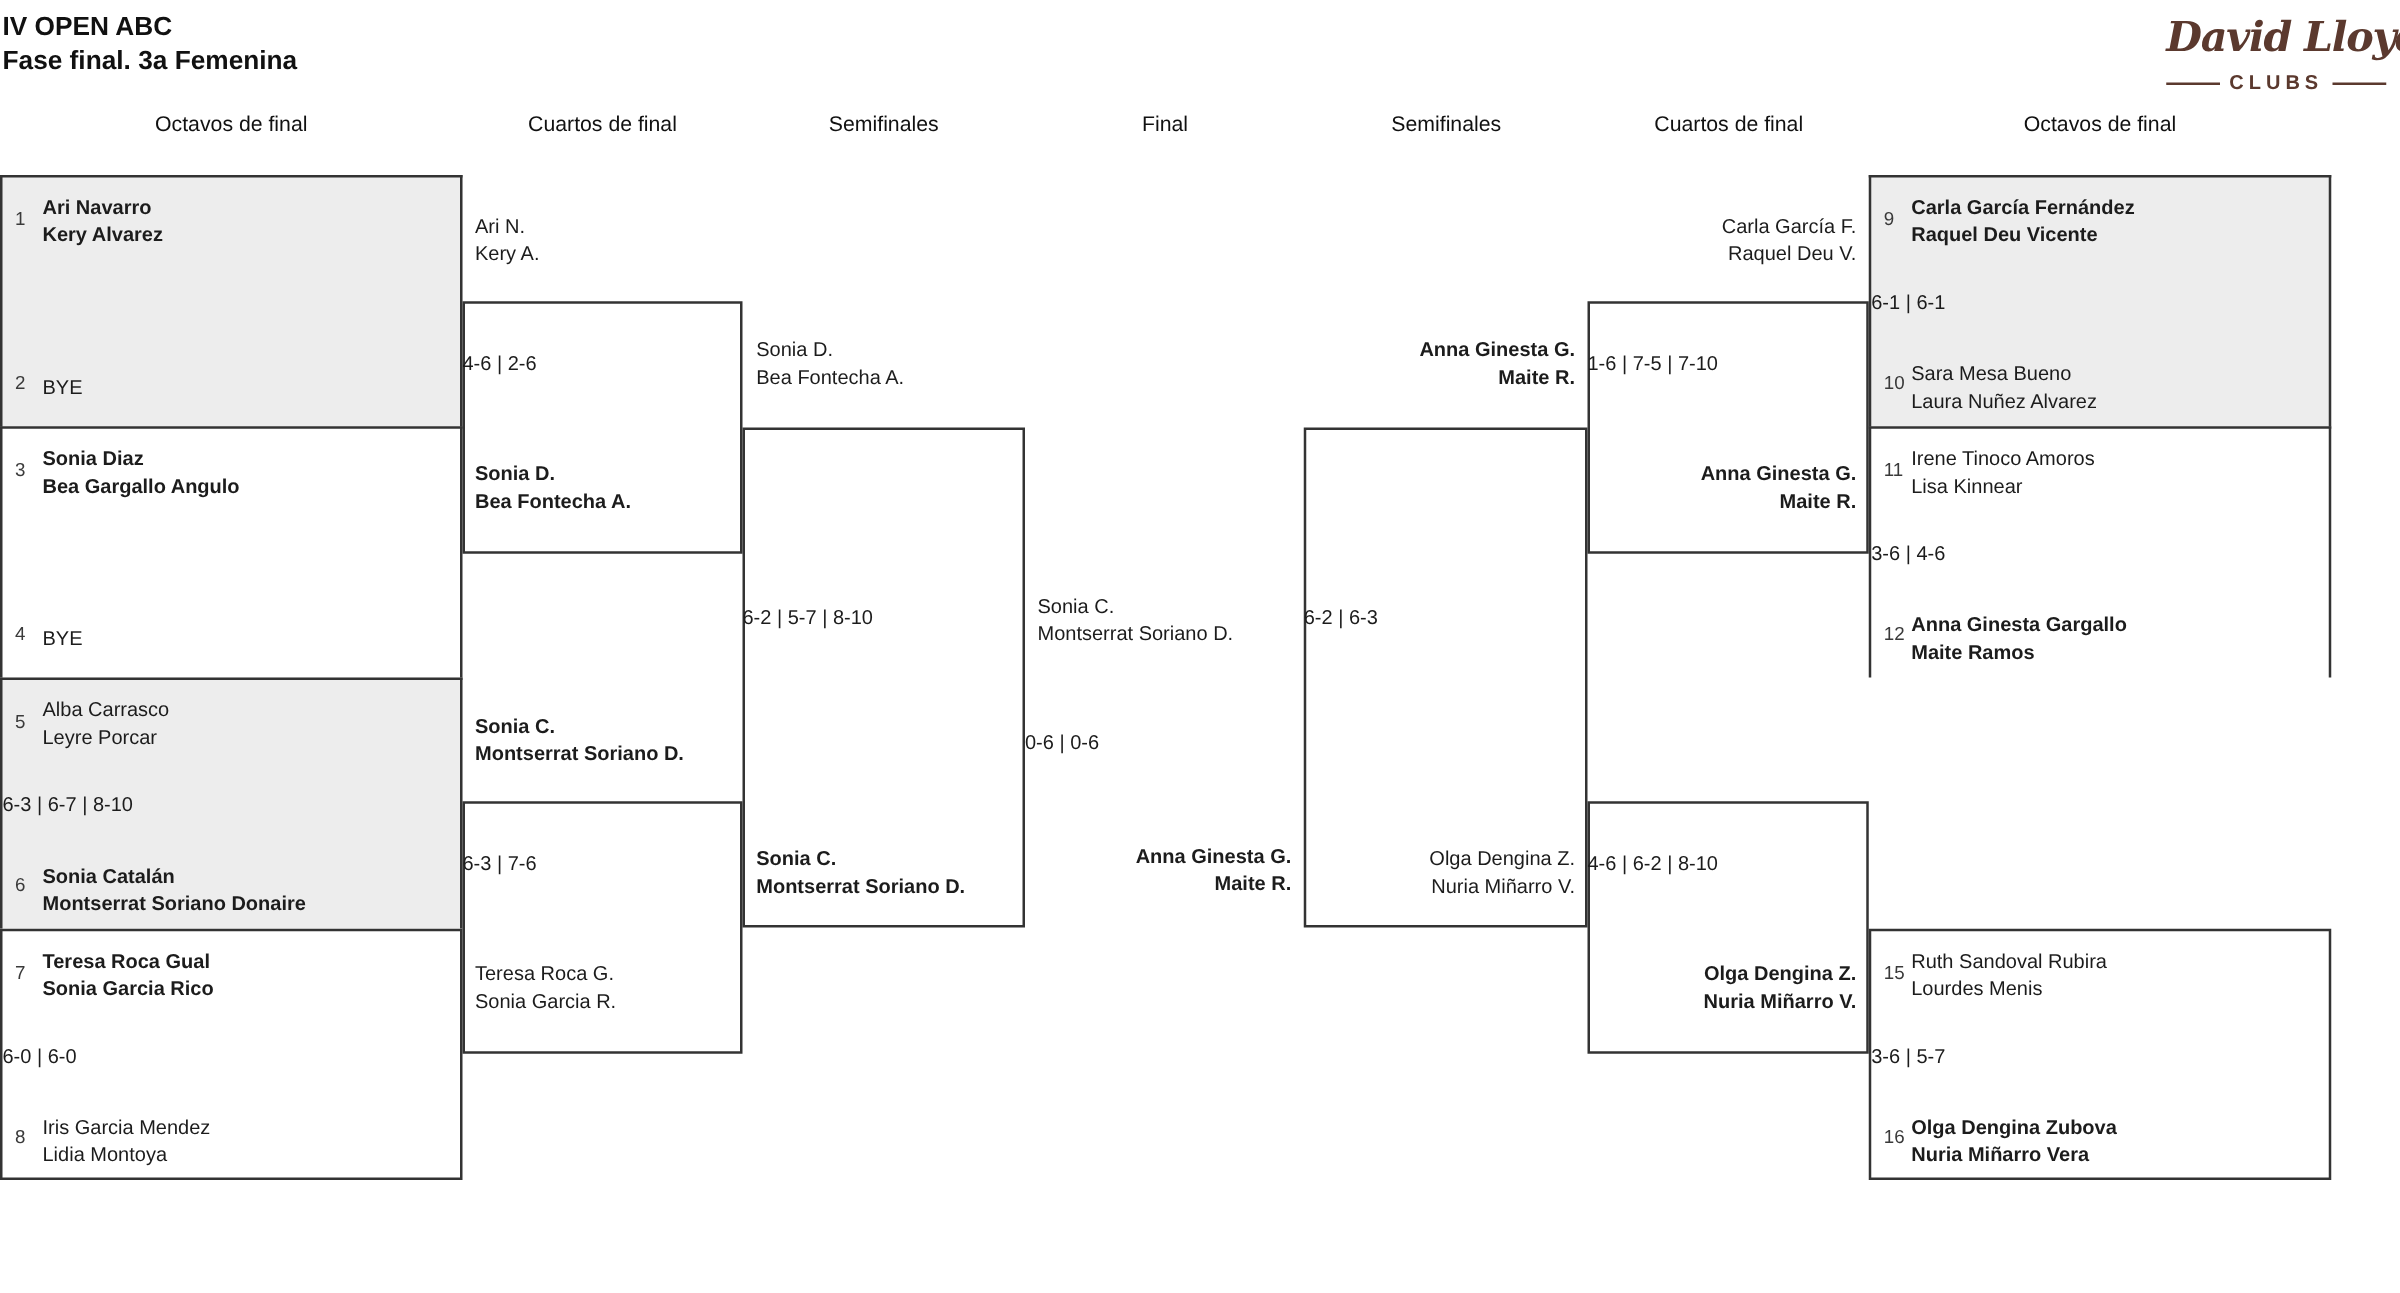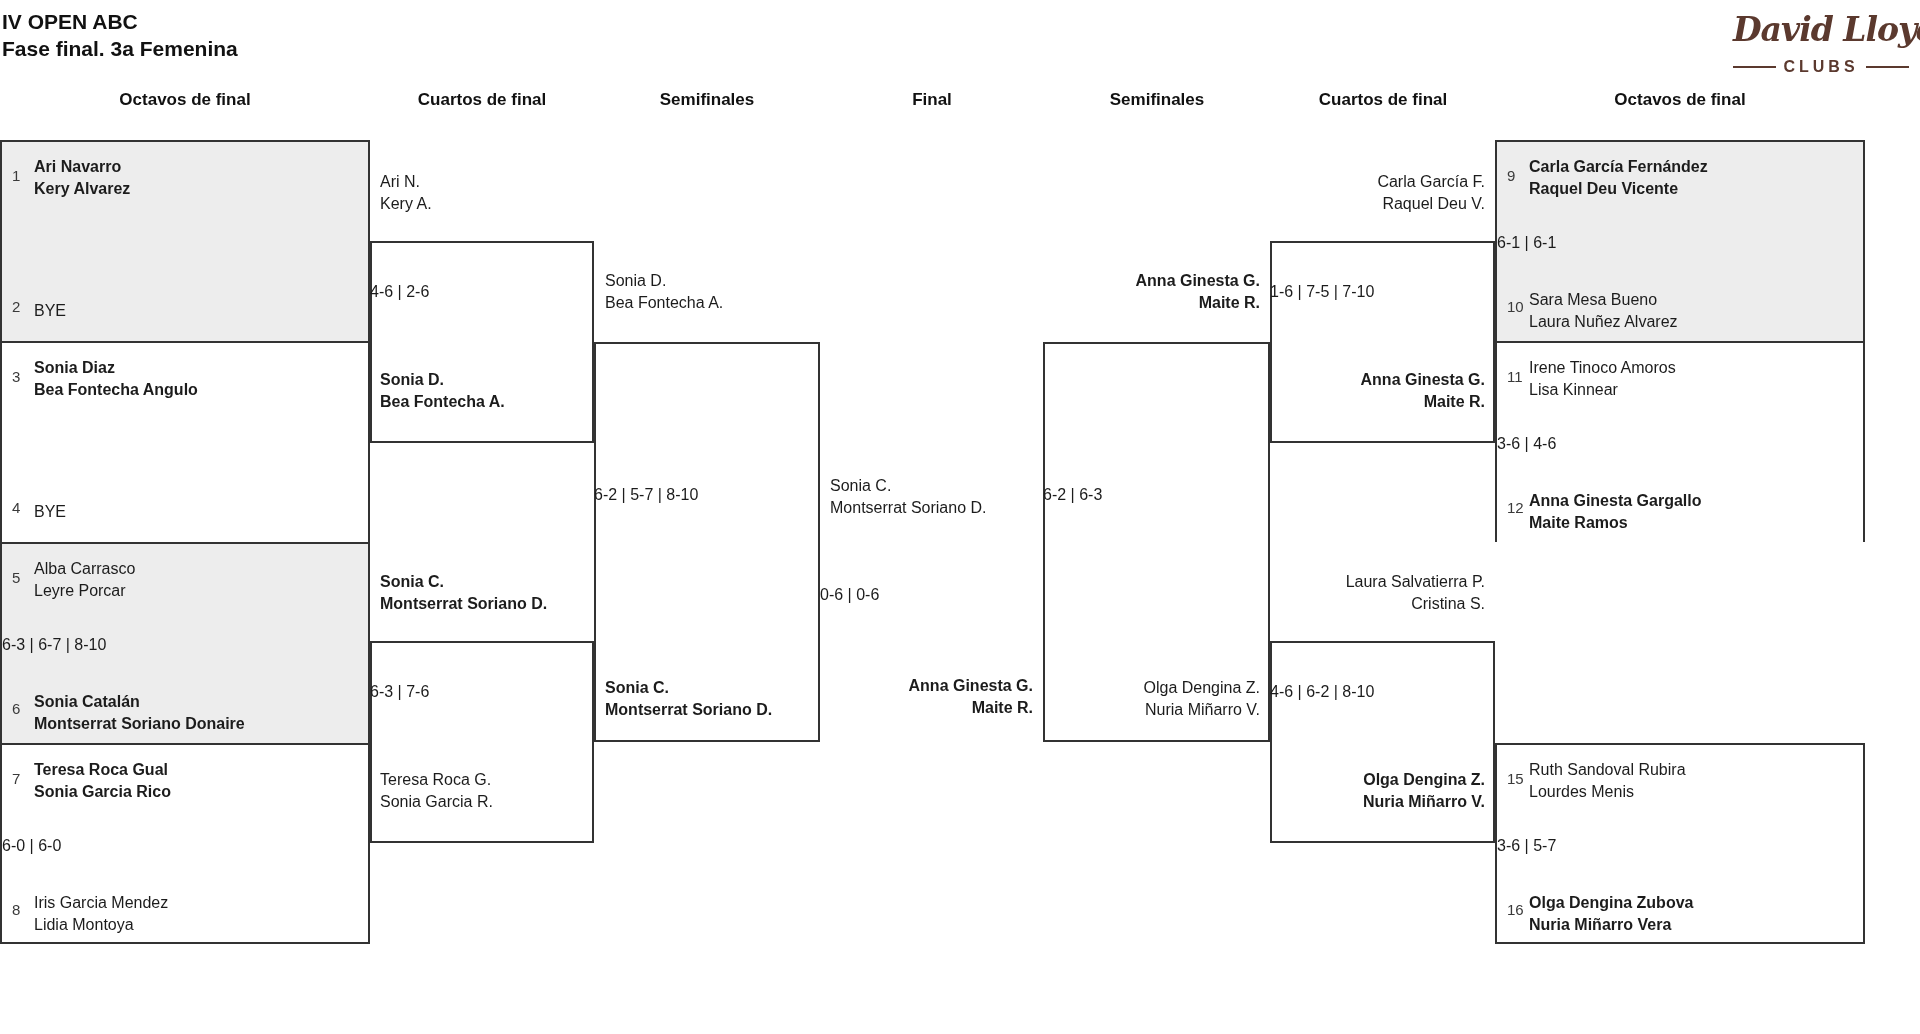--- a/index.html
+++ b/index.html
@@ -8,21 +8,21 @@
     font-family:"Liberation Sans",sans-serif;color:#1c1c1c;overflow:hidden;
   }
   
   .title{position:absolute;left:2px;top:8px;font-size:21px;line-height:27px;font-weight:600;color:#111;}
   .logo{position:absolute;left:1733px;top:4px;width:176px;text-align:center;color:#5b392e;}
   .logo-script{font-family:"DejaVu Serif",serif;font-style:italic;font-weight:700;font-size:33px;line-height:52px;white-space:nowrap;letter-spacing:-1px;}
   .logo-clubs{display:flex;align-items:center;gap:7px;margin-top:2px;}
   .logo-clubs .rule{flex:1;height:2px;background:#5b392e;}
   .logo-clubs .word{font-size:16px;font-weight:700;letter-spacing:4px;}
   
-  .round-h{position:absolute;top:90px;transform:translateX(-50%);font-size:17px;font-weight:700;white-space:nowrap;color:#111;}
+  .round-h{position:absolute;top:90px;transform:translateX(-50%);font-size:17px;font-weight:400;white-space:nowrap;color:#111;}
   
   .obox{position:absolute;width:370px;height:201px;box-sizing:border-box;border:2px solid #333;border-bottom:none;background:#fff;}
   .obox.shaded{background:#ededed;}
   .obox.last{border-bottom:2px solid #333;}
   .rect{position:absolute;box-sizing:border-box;border:2px solid #333;background:transparent;}
   
   .team{position:absolute;font-size:16px;line-height:22px;white-space:nowrap;font-weight:400;}
   .team.winner{font-weight:700;}
   .team.r{text-align:right;}
   .score-line{position:absolute;font-size:16px;line-height:24px;text-align:left;white-space:nowrap;}
@@ -72,21 +72,21 @@
     <div class="team o-team-b">
       <div>BYE</div>
       <div></div>
     </div>
   </div>
 
   <div class="obox" style="left:0;top:341px">
     <span class="seed o-seed-a">3</span>
     <div class="team winner o-team-a">
       <div>Sonia Diaz</div>
-      <div>Bea Fontecha Angulo</div>
+      <div>Bea Gargallo Angulo</div>
     </div>
     <div class="score-line o-score"></div>
     <span class="seed o-seed-b">4</span>
     <div class="team o-team-b">
       <div>BYE</div>
       <div></div>
     </div>
   </div>
 
   <div class="obox shaded" style="left:0;top:542px">
@@ -219,23 +219,19 @@
     <div>Carla García F.</div>
     <div>Raquel Deu V.</div>
   </div>
   <div class="score-line" style="left:1270px;top:280px;width:225px">1-6 | 7-5 | 7-10</div>
   <div class="team winner r" style="left:1270px;top:369px;width:215px">
     <div>Anna Ginesta G.</div>
     <div>Maite R.</div>
   </div>
 
   <div class="rect" style="left:1270px;top:641px;width:225px;height:202px"></div>
-  <div class="team r" style="left:1270px;top:571px;width:215px">
-    <div>Laura Salvatierra P.</div>
-    <div>Cristina S.</div>
-  </div>
   <div class="score-line" style="left:1270px;top:680px;width:225px">4-6 | 6-2 | 8-10</div>
   <div class="team winner r" style="left:1270px;top:769px;width:215px">
     <div>Olga Dengina Z.</div>
     <div>Nuria Miñarro V.</div>
   </div>
 
 </div>
 
 </body></html>

